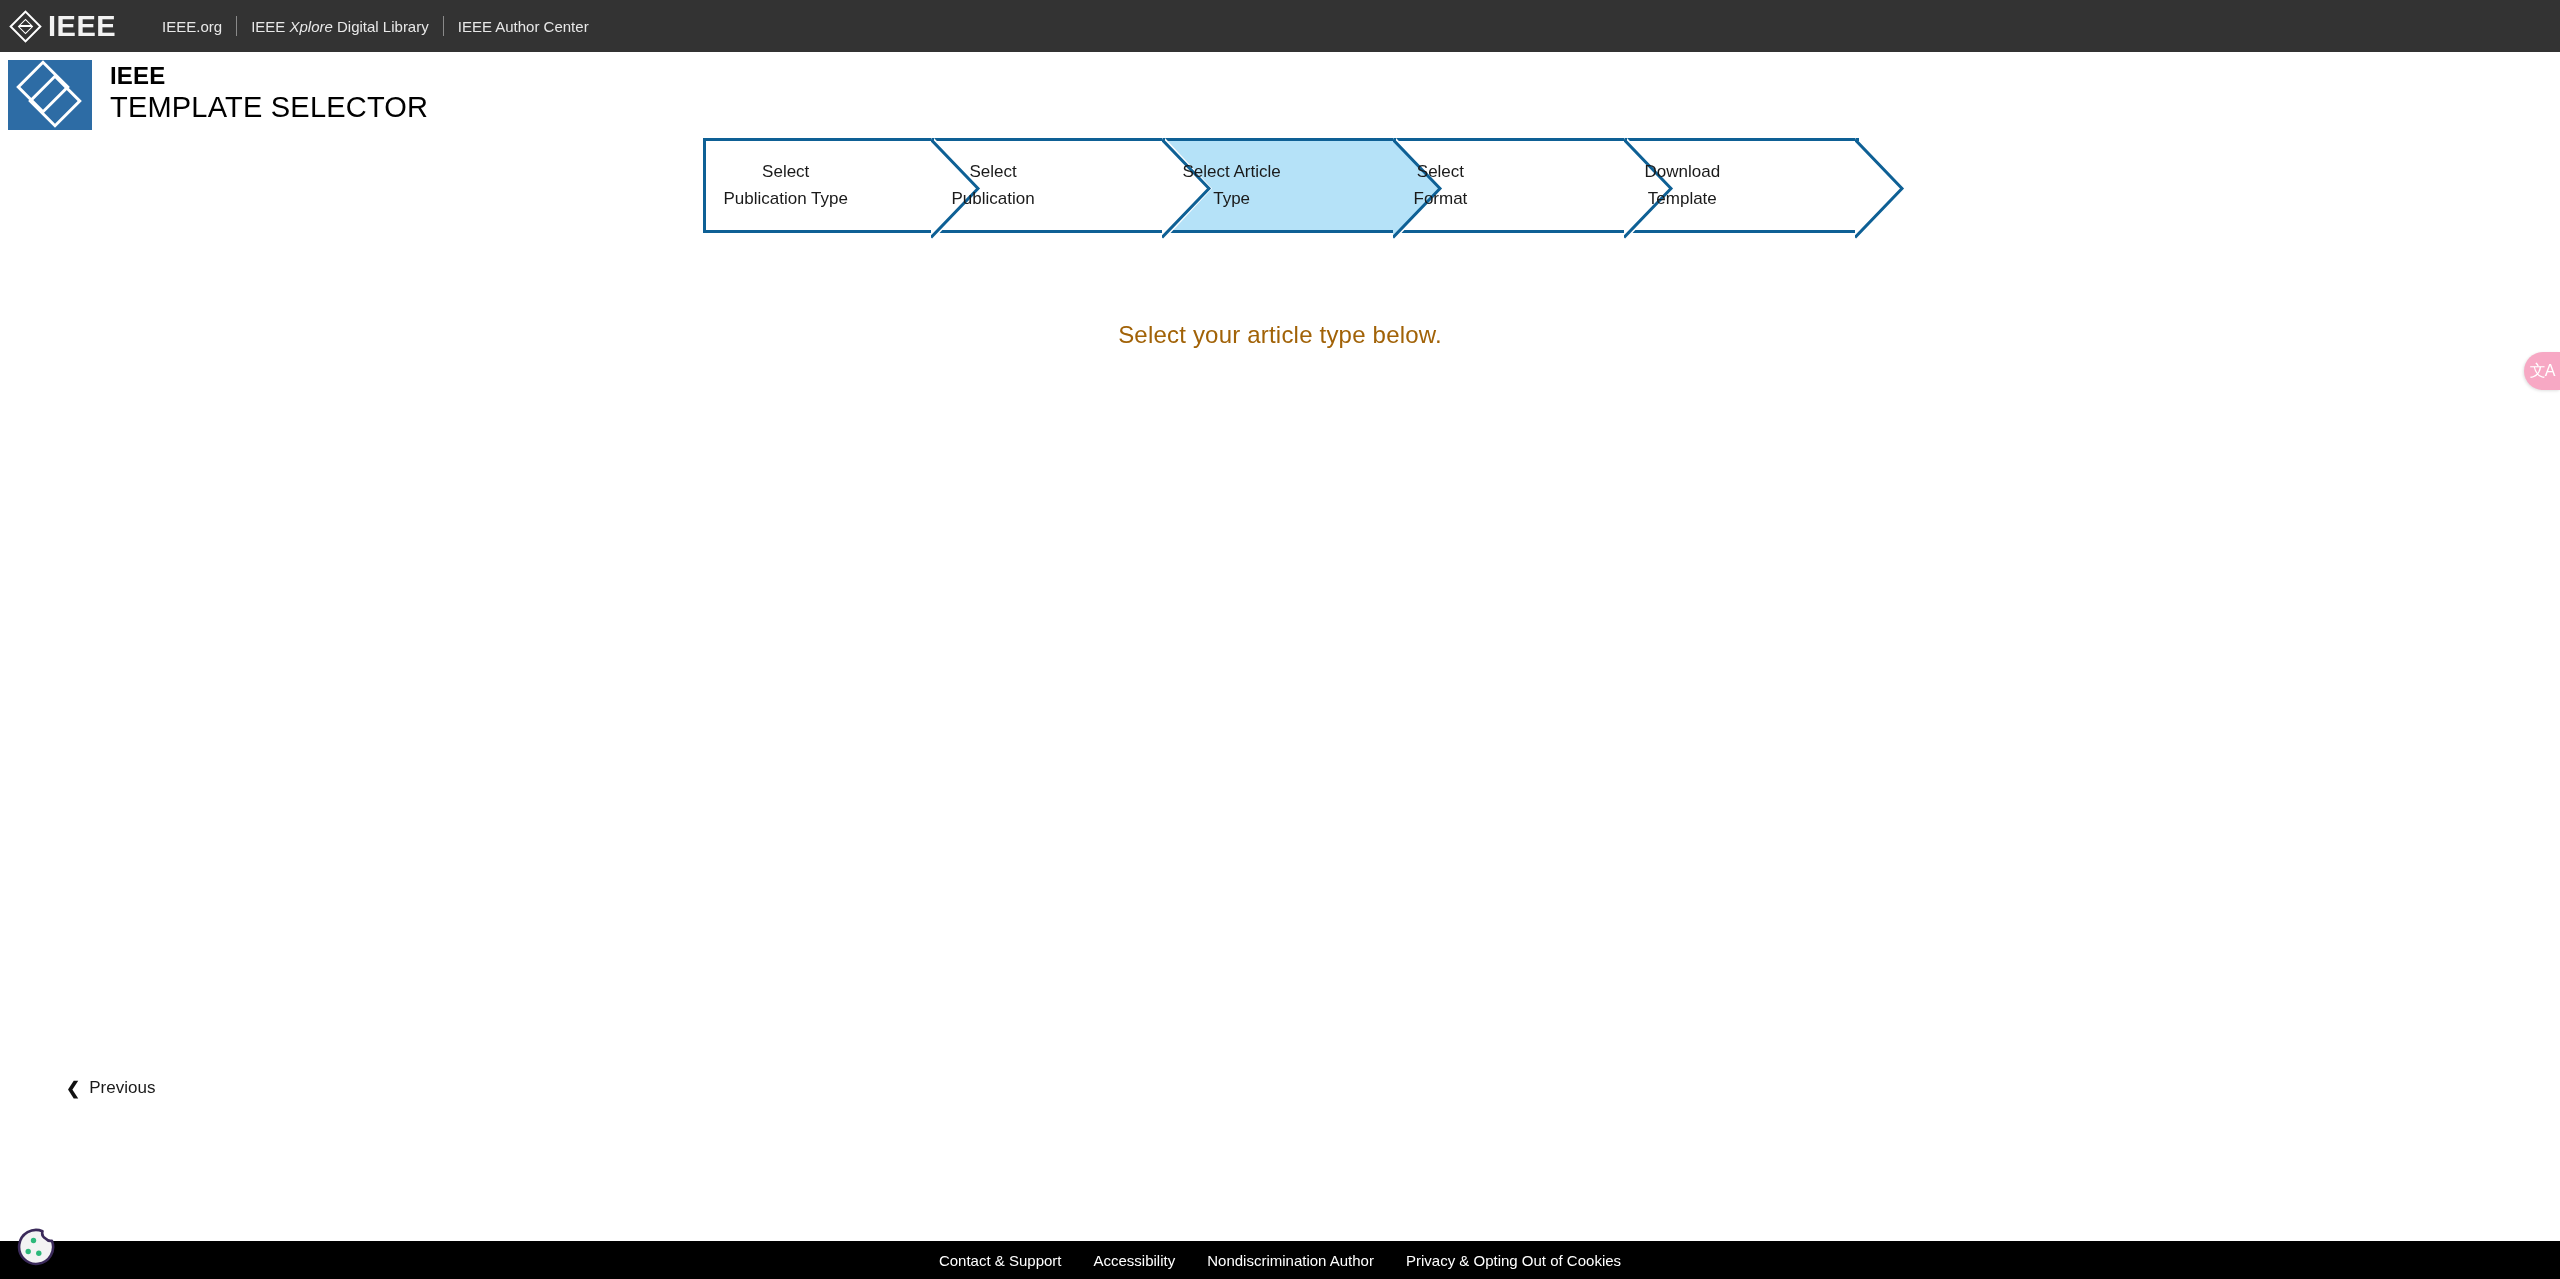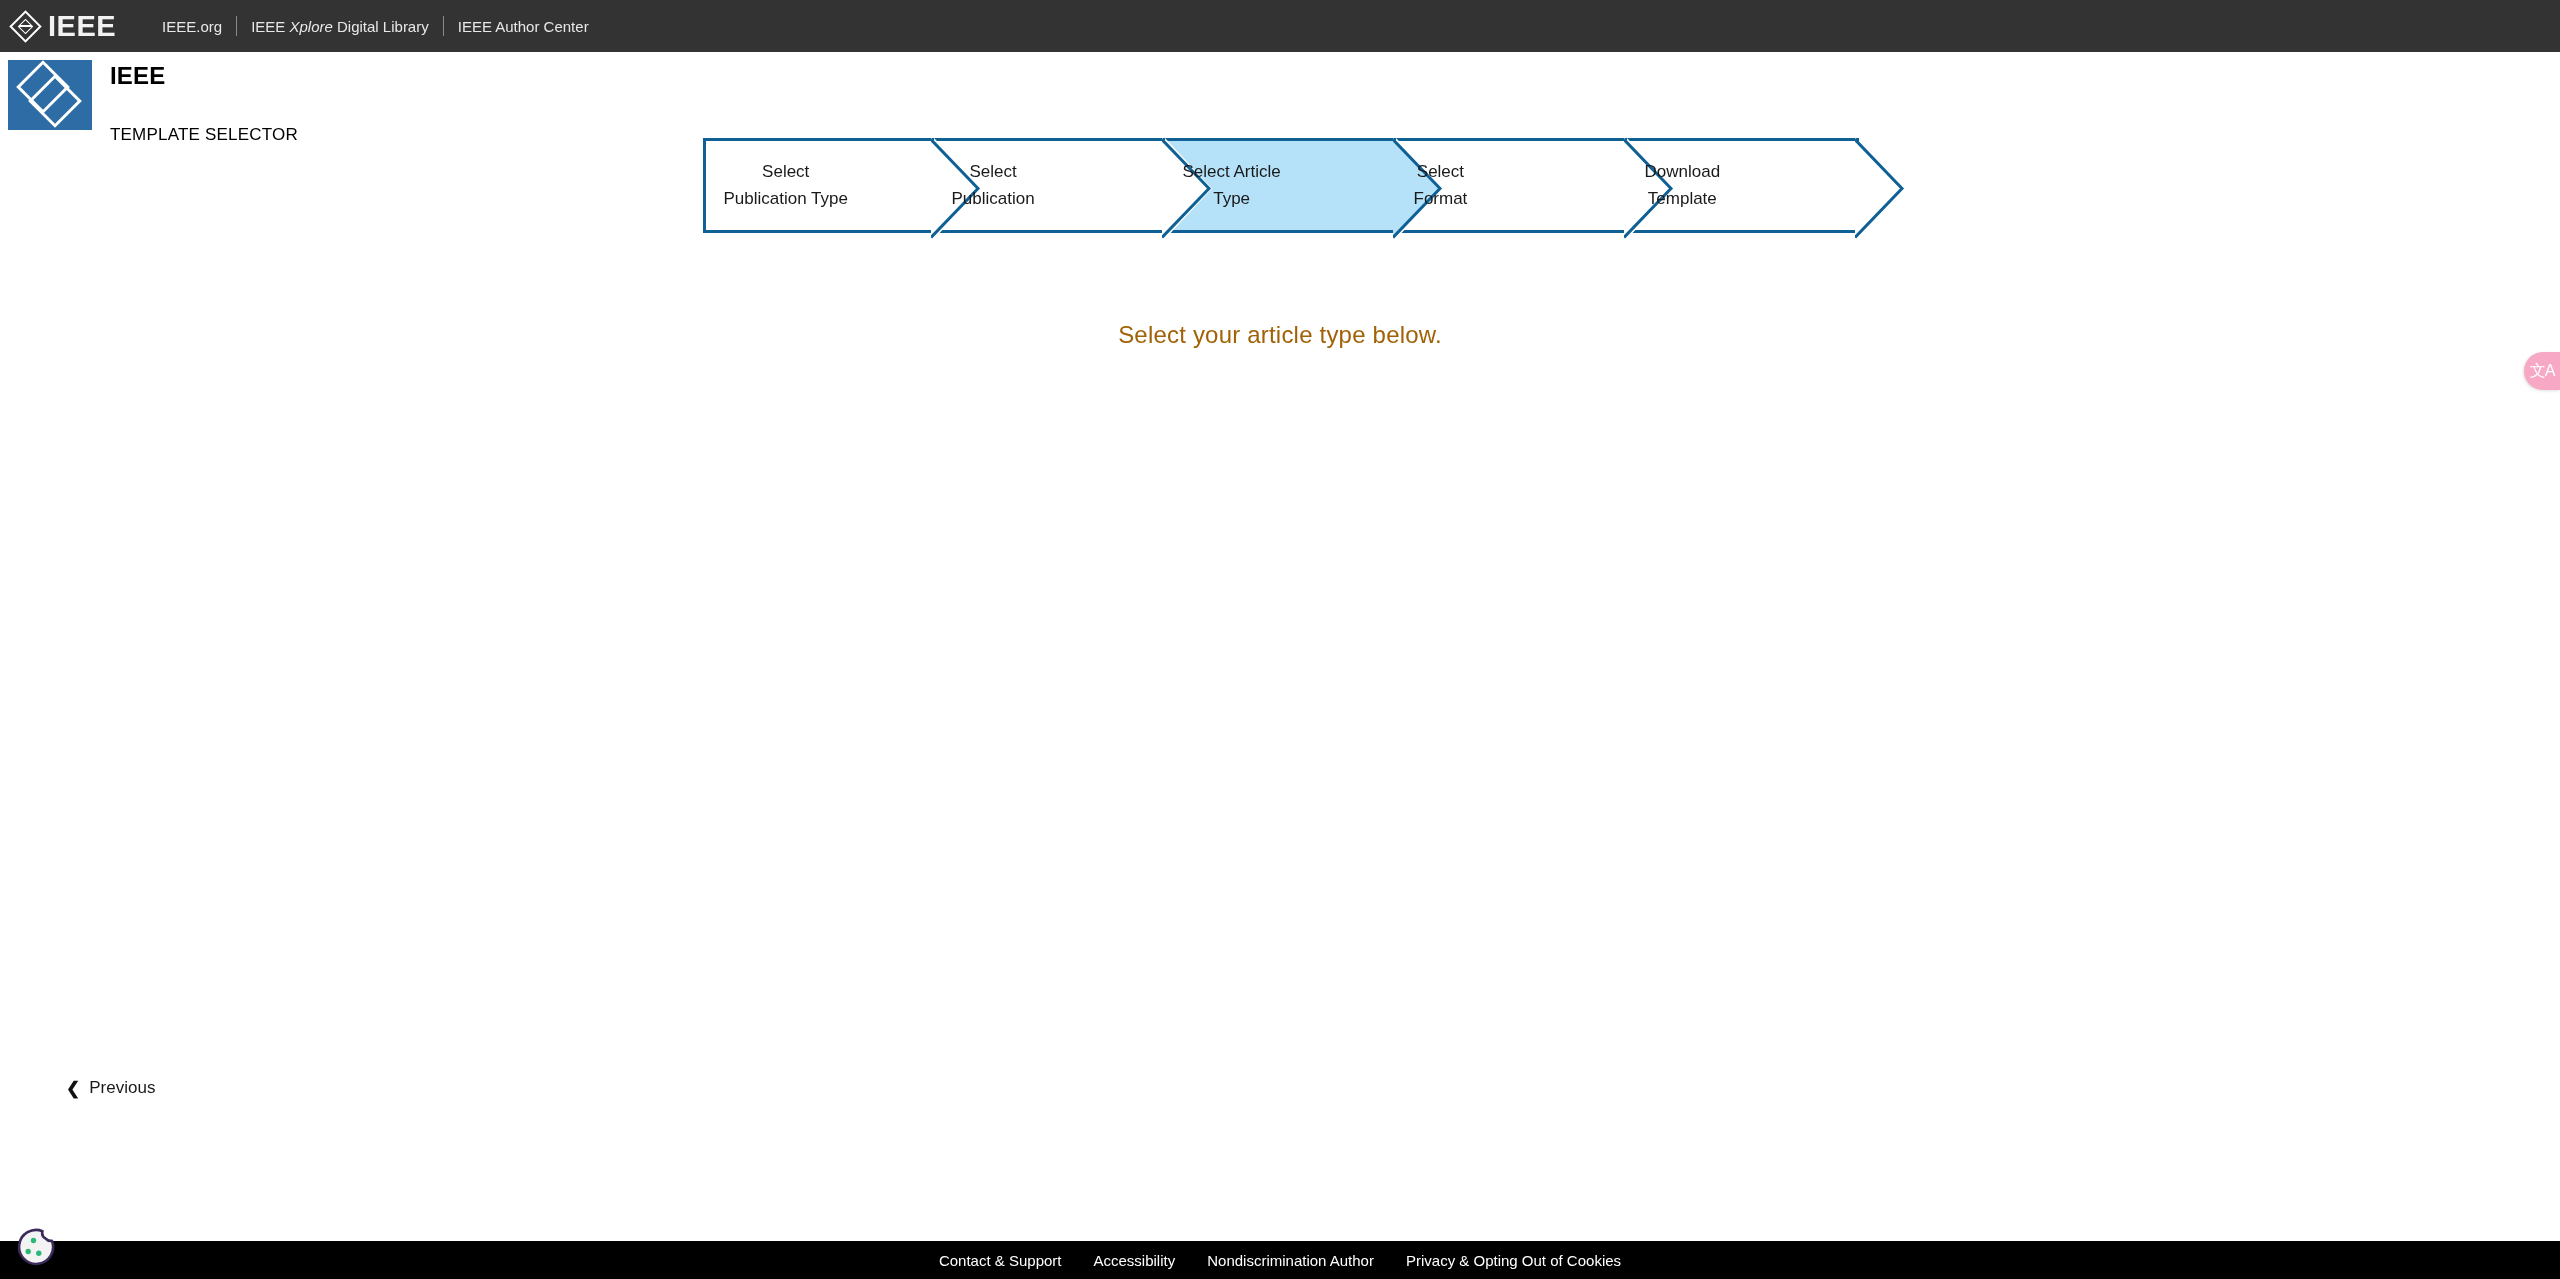--- a/index.html
+++ b/index.html
@@ -129,26 +129,25 @@
     padding-top: 2px;
   }
   .brand-title {
     font-size: 24px;
     font-weight: bold;
     color: #000000;
     line-height: 1.18;
     letter-spacing: 0.2px;
   }
   .brand-subtitle {
-    font-size: 17px;
+    font-size: 29px;
     font-weight: normal;
     color: #000000;
     line-height: 1.18;
     letter-spacing: 0.2px;
-    margin-top: 35px;
   }
 
   
   .stepper-wrap {
     margin-top: 8px;
     display: flex;
     justify-content: center;
   }
   .stepper {
     display: flex;

